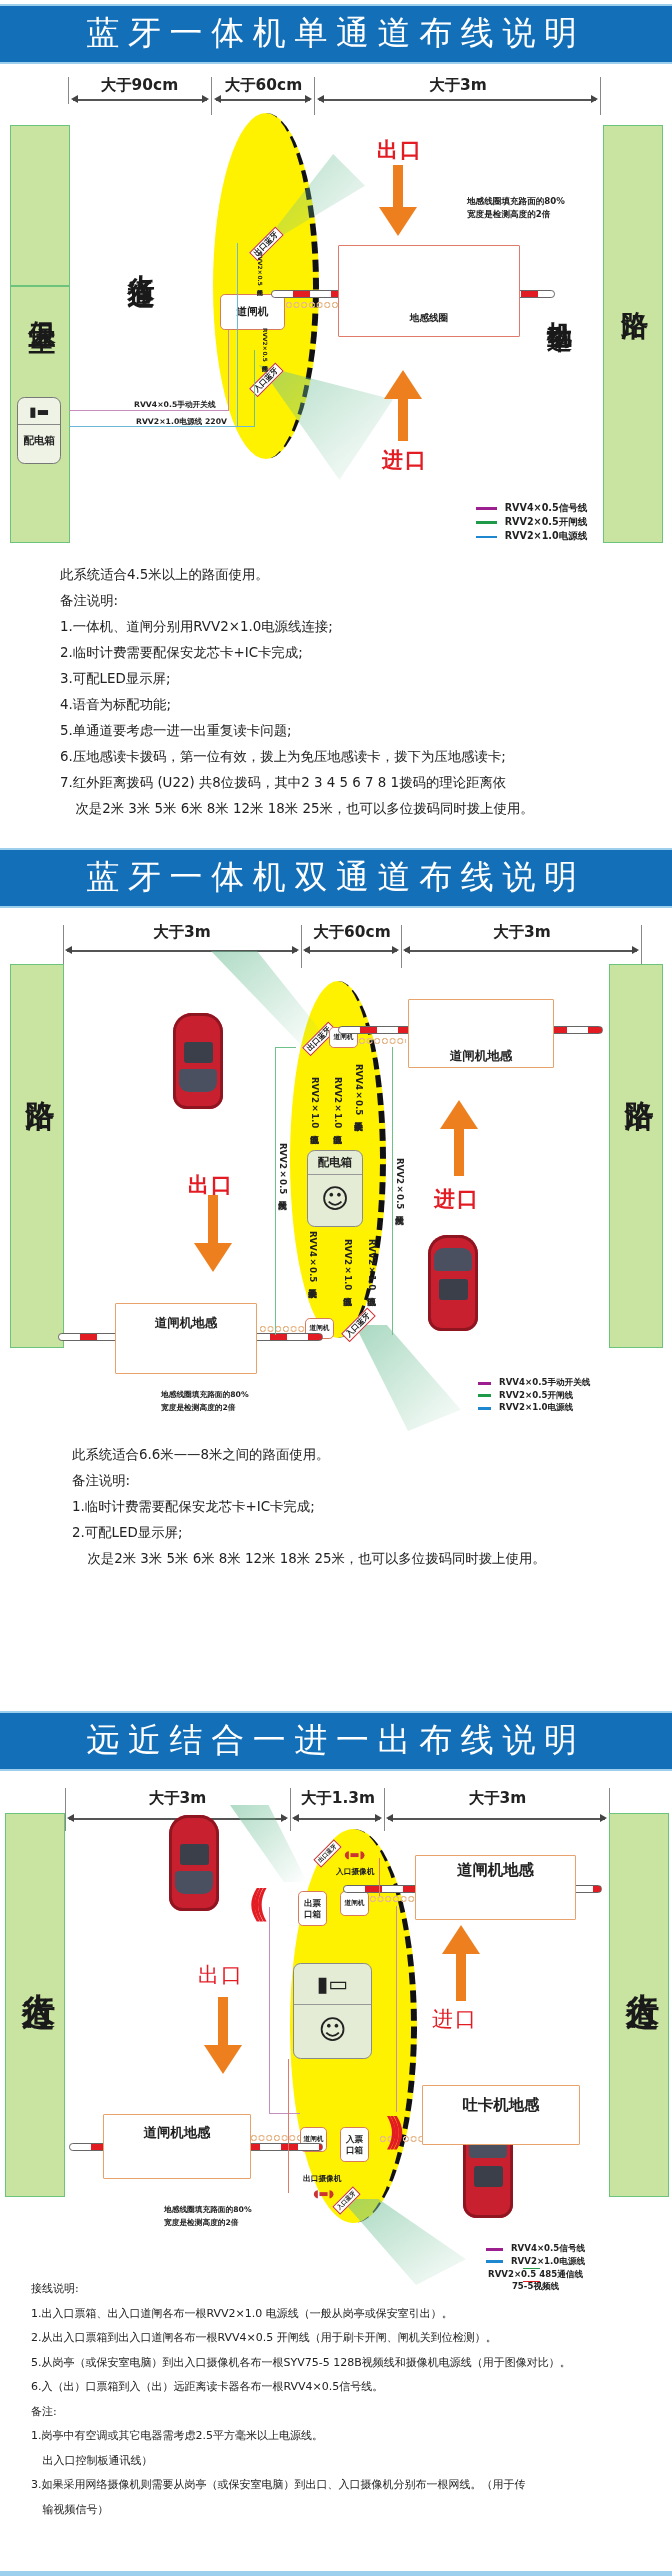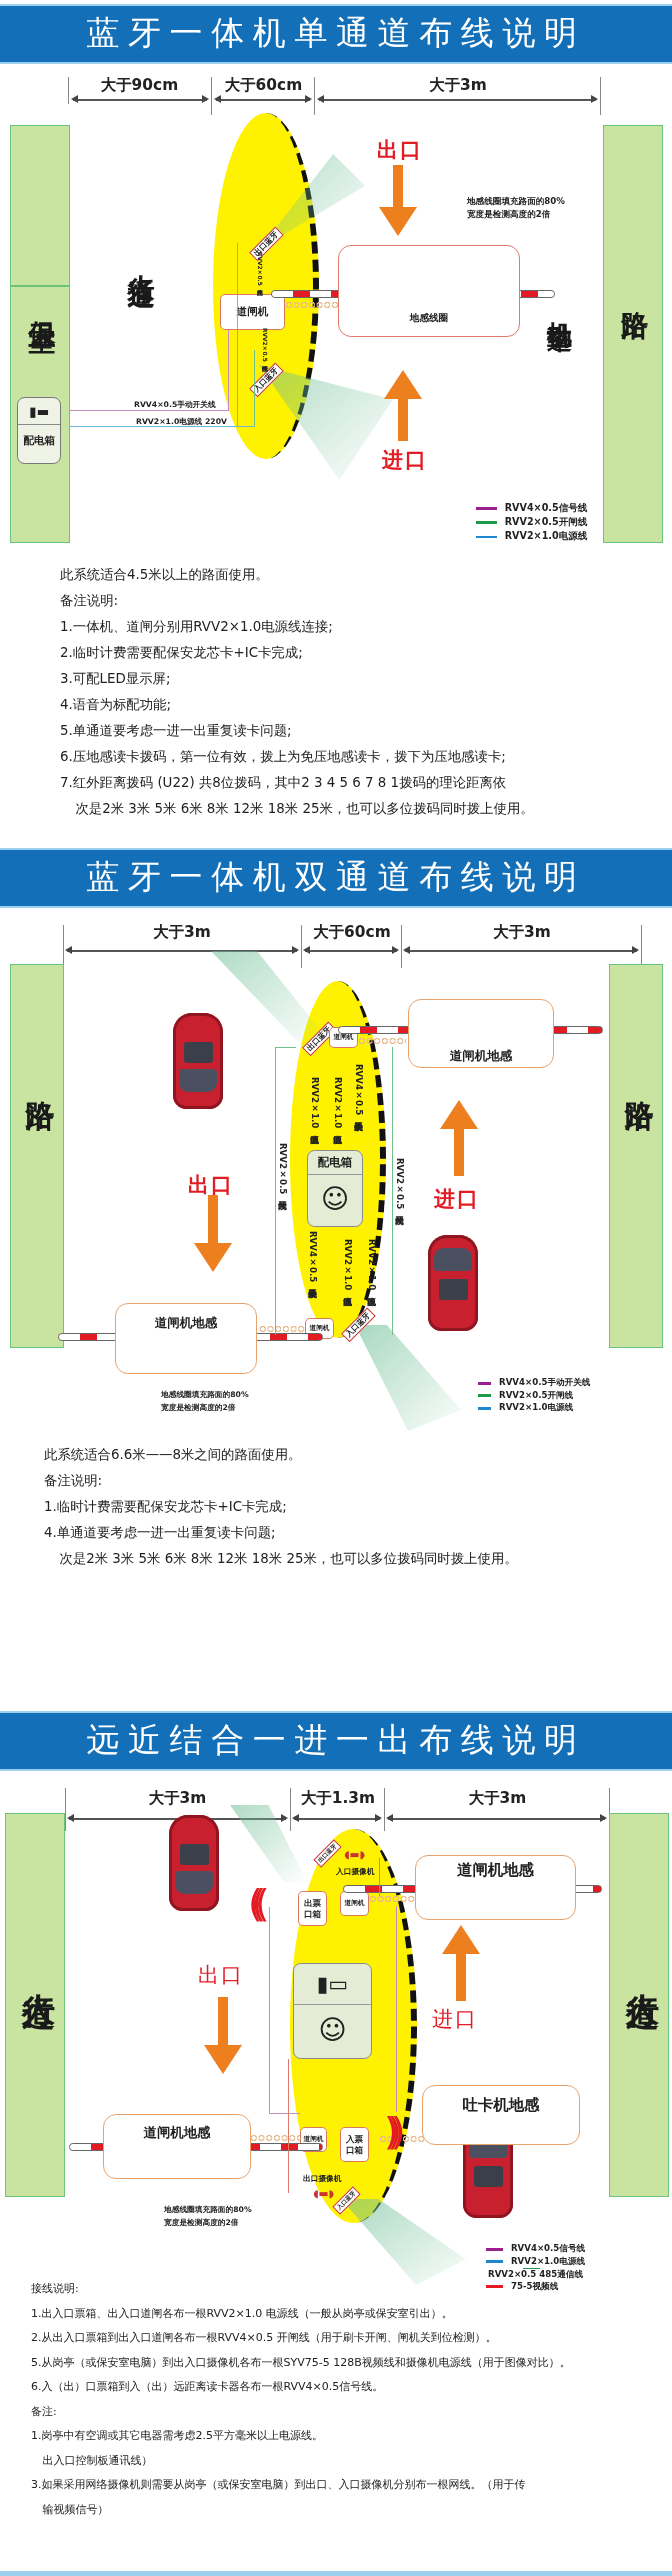--- a/index.html
+++ b/index.html
@@ -9,21 +9,21 @@
   .curb { position: absolute; background: #c9e3a0; border: 1.9px solid #6cc47c; }
   .vtext { writing-mode: vertical-rl; font-weight: bold; color: #1a1a1a; letter-spacing: 1.9px; }
   .dim-label { position: absolute; font-size: 15.4px; font-weight: bold; color: #222; text-align: center; }
   .dim-line { position: absolute; height: 1.9px; background: #555; }
   .dim-line::before { content: ""; position: absolute; left: -1.9px; top: -3.8px; border-right: 7.7px solid #444; border-top: 4.8px solid transparent; border-bottom: 4.8px solid transparent; }
   .dim-line::after { content: ""; position: absolute; right: -1.9px; top: -3.8px; border-left: 7.7px solid #444; border-top: 4.8px solid transparent; border-bottom: 4.8px solid transparent; }
   .tick { position: absolute; width: 1px; background: #888; }
   .island { position: absolute; background: #fff200; border-radius: 50%; border-right: 6.7px dashed #111; box-shadow: inset -2.9px 0 0 #fff200; }
   .boom { position: absolute; height: 7.7px; border: 1px solid #666; border-radius: 3.8px; background: repeating-linear-gradient(90deg, #fff 0 21px, #e31b23 21px 38px); }
   .chain { position: absolute; height: 5.8px; background: repeating-radial-gradient(circle, transparent 0 1.9px, #e8b98c 1.9px 2.9px, transparent 2.9px 5.8px); background-size: 7.7px 5.8px; }
-  .loop { position: absolute; border: 1.9px solid #e8a36d; border-radius: 13px; background: #fff; font-size: 12.5px; font-weight: bold; text-align: center; }
+  .loop { position: absolute; border: 1.9px solid #e8a36d; border-radius: 1px; background: #fff; font-size: 12.5px; font-weight: bold; text-align: center; }
   .loop.red { border-color: #e07a6a; }
   .box { position: absolute; border: 1.9px solid #d77a5a; border-radius: 4.8px; background: #fff; font-size: 10.6px; font-weight: bold; text-align: center; display: flex; align-items: center; justify-content: center; }
   .arrow-down, .arrow-up { position: absolute; width: 38px; }
   .arrow-down .shaft, .arrow-up .shaft { position: absolute; left: 14.4px; width: 9.6px; background: #ee7f1f; }
   .arrow-down .head { position: absolute; left: 0; border-top: 29px solid #ee7f1f; border-left: 19px solid transparent; border-right: 19px solid transparent; }
   .arrow-up .head { position: absolute; left: 0; top: 0; border-bottom: 29px solid #ee7f1f; border-left: 19px solid transparent; border-right: 19px solid transparent; }
   .red-label { position: absolute; color: #e31b23; font-size: 21px; font-weight: bold; letter-spacing: 1.9px; }
   .note-small { position: absolute; font-size: 8.6px; font-weight: bold; line-height: 13.4px; color: #222; }
   .legend { position: absolute; font-size: 9.6px; font-weight: bold; color: #222; }
   .legend-row { display: flex; align-items: center; height: 14.4px; }
@@ -245,25 +245,25 @@
   <div class="legend-row" style="height:12.5px;">
       <span class="swatch" style="background:#1f9a48;width:13.4px;"></span>
       <span>RVV2×0.5开闸线</span>
     </div>
   <div class="legend-row" style="height:12.5px;">
       <span class="swatch" style="background:#1e87d0;width:13.4px;"></span>
       <span>RVV2×1.0电源线</span>
     </div>
 </div>
 
-<div class="notes" style="top:1442px;left:44px;">
+<div class="notes" style="top:1442px;left:72px;">
   <div>此系统适合6.6米——8米之间的路面使用。</div>
   <div>备注说明:</div>
   <div>1.临时计费需要配保安龙芯卡+IC卡完成;</div>
-  <div>4.单通道要考虑一进一出重复读卡问题;</div>
+  <div>2.可配LED显示屏;</div>
   <div class="indent">次是2米 3米 5米 6米 8米 12米 18米 25米，也可以多位拨码同时拨上使用。</div>
 </div>
 
 <div class="banner" style="top:1711px;">
   <span>远近结合一进一出布线说明</span>
 </div>
 
 <div class="tick" style="left:65px;top:1788px;height:43px;"></div>
 <div class="tick" style="left:290px;top:1788px;height:43px;"></div>
 <div class="tick" style="left:384px;top:1788px;height:43px;"></div>
@@ -365,21 +365,21 @@
       <span>RVV4×0.5信号线</span>
     </div>
   <div class="legend-row" style="height:12.5px;">
       <span class="swatch" style="background:#1e87d0;width:17.3px;"></span>
       <span>RVV2×1.0电源线</span>
     </div>
   <div class="legend-row" style="height:12.5px;flex-direction:column;">
       <span class="swatch" style="background:#1f9a48;width:17.3px;"></span>
       <span>RVV2×0.5 485通信线</span>
     </div>
-  <div class="legend-row" style="height:12.5px;">
+  <div class="legend-row" style="height:12.5px;flex-direction:column;">
       <span class="swatch" style="background:#e31b23;width:17.3px;"></span>
       <span>75-5视频线</span>
     </div>
 </div>
 
 <div class="notes3" style="top:2277px;">
   <div>接线说明:</div>
   <div>1.出入口票箱、出入口道闸各布一根RVV2×1.0 电源线（一般从岗亭或保安室引出）。</div>
   <div>2.从出入口票箱到出入口道闸各布一根RVV4×0.5 开闸线（用于刷卡开闸、闸机关到位检测）。</div>
   <div>5.从岗亭（或保安室电脑）到出入口摄像机各布一根SYV75-5 128B视频线和摄像机电源线（用于图像对比）。</div>

